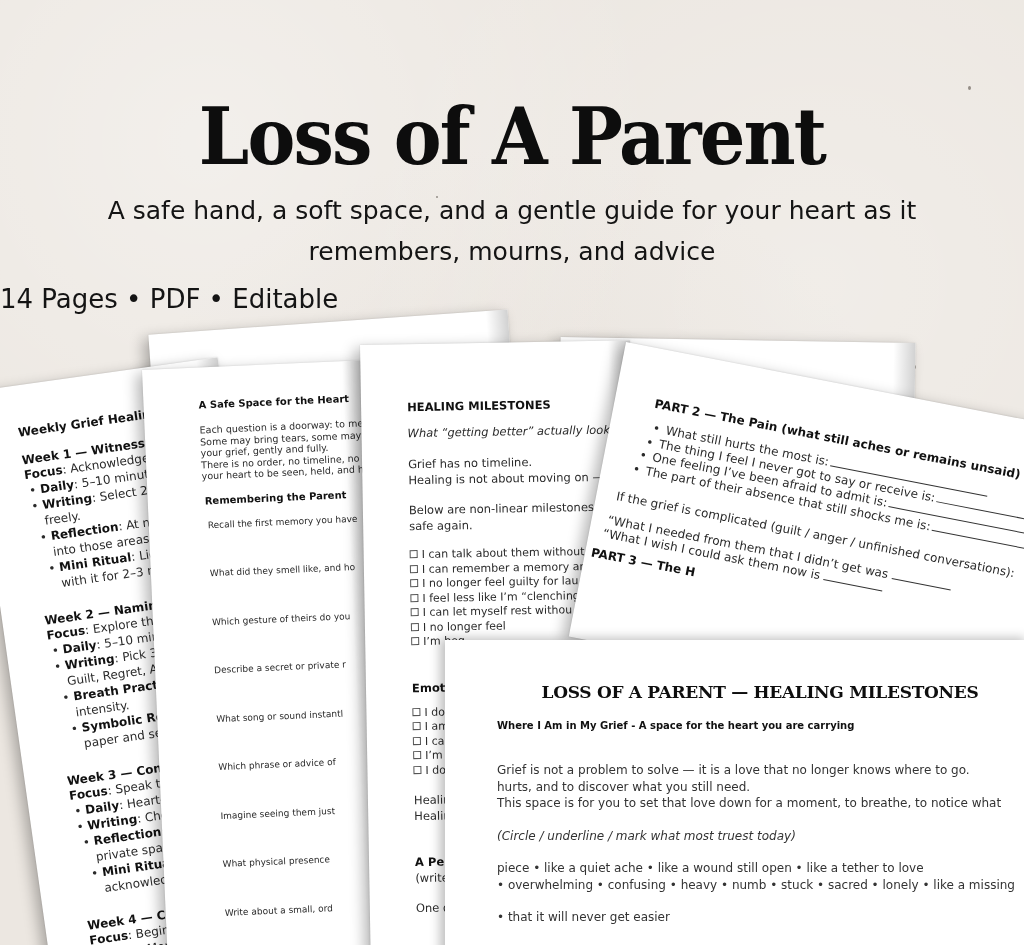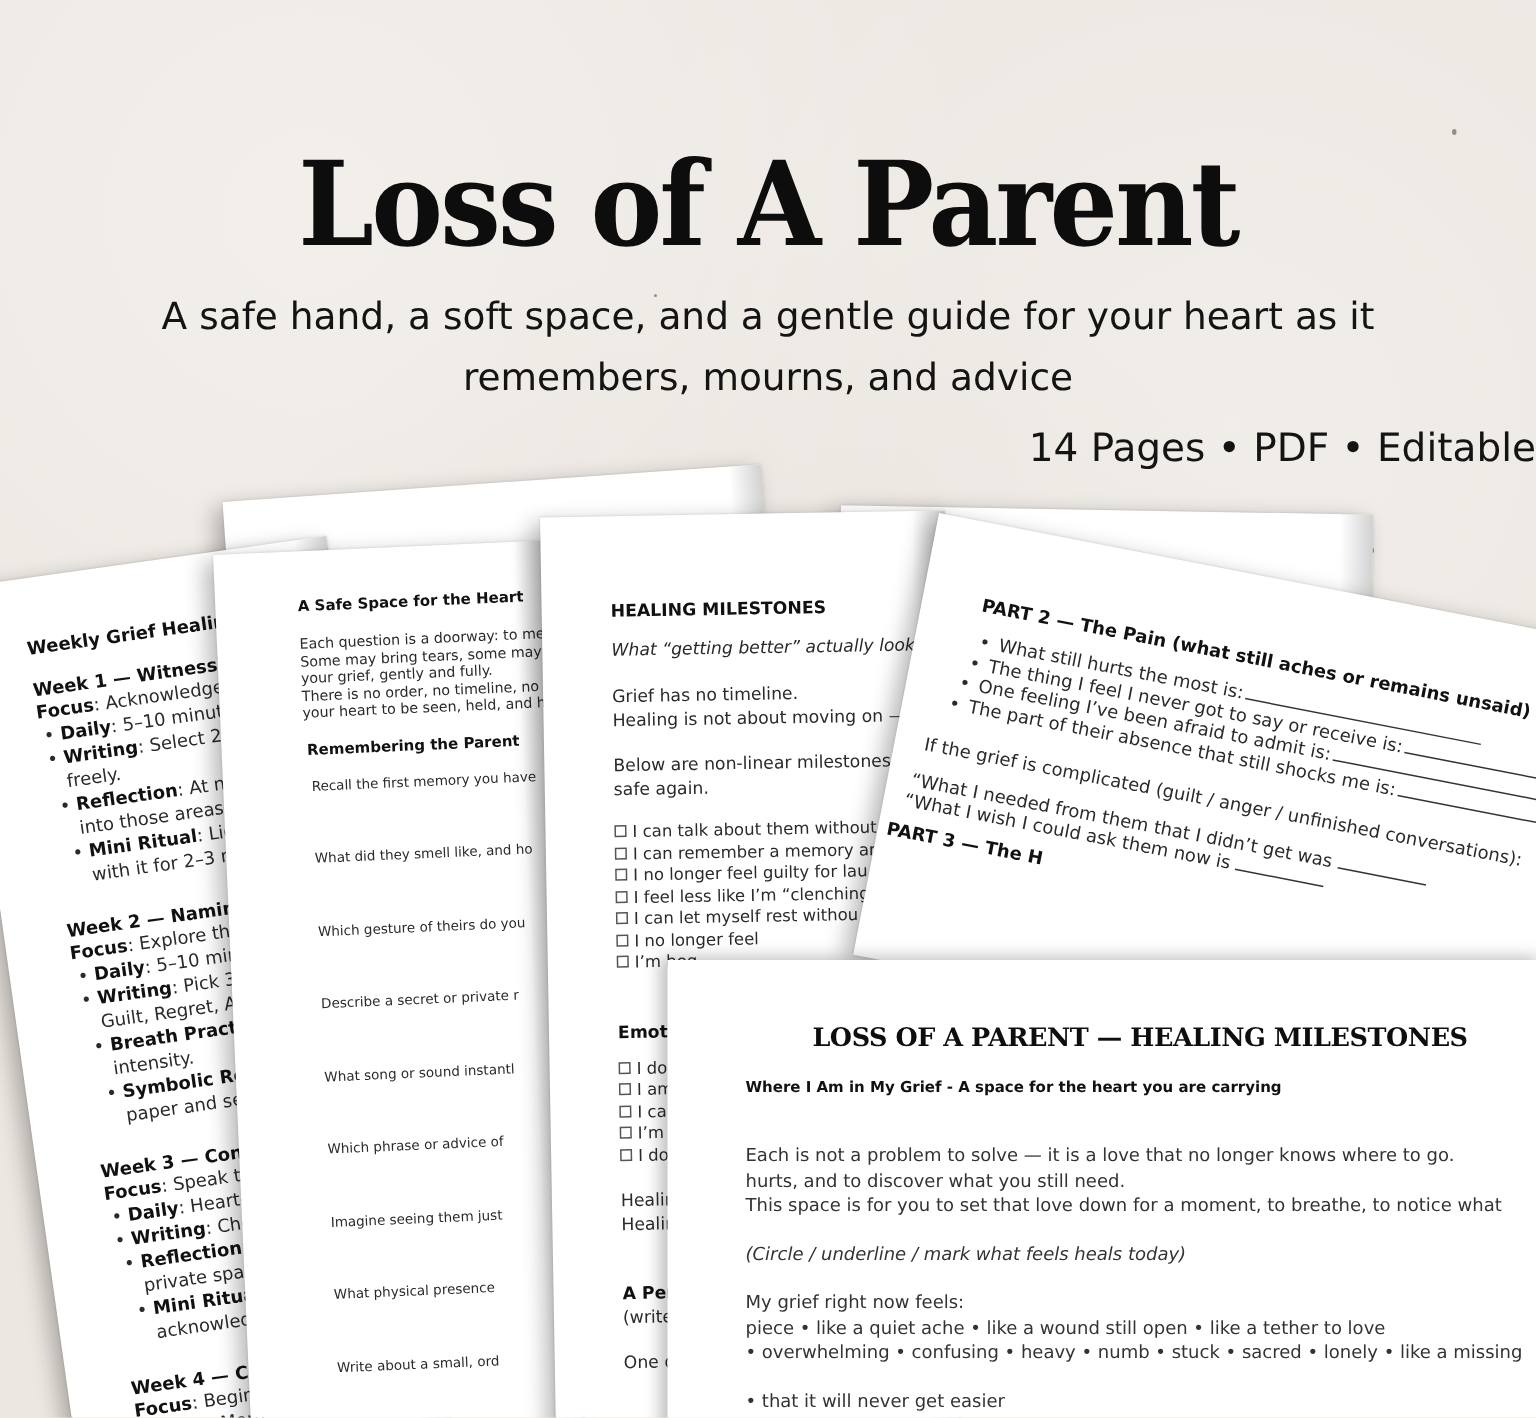--- a/index.html
+++ b/index.html
@@ -27,21 +27,21 @@
     }
     .hero-sub {
       position: absolute; left: 0; width: 1024px; top: 190px;
       text-align: center;
       font-family: "DejaVu Sans", sans-serif;
       font-size: 25px; line-height: 41px; color: #141414;
       padding: 0 30px;
     }
     .hero-meta {
       position: absolute; left: 0; width: 1024px; top: 284px;
-      text-align: right;
+      text-align: left;
       font-family: "DejaVu Sans", sans-serif;
       font-size: 26px; color: #141414;
     }
 
     
     .page {
       position: absolute; background: #fff;
       box-shadow: -6px 4px 14px rgba(0,0,0,0.28), 0 0 2px rgba(0,0,0,0.15);
       overflow: hidden;
       font-family: "DejaVu Sans", sans-serif;
@@ -236,25 +236,24 @@
     <div class="t" style="margin-left:-26px"><span>“What I wish I could ask them now is</span><span class="blank2"></span></div>
     <div class="gap" style="height:6px"></div>
     <div class="t bold" style="margin-left:-34px;font-weight:bold;color:#111">PART 3 — The H</div>
   </div>
 </div>
 
 <div class="page p5 no-edge">
   <div class="inner">
     <div class="title">LOSS OF A PARENT — HEALING MILESTONES</div>
     <div class="sub">Where I Am in My Grief - A space for the heart you are carrying</div>
-    <div class="t">Each is not a problem to solve — it is a love that no longer knows where to go.</div>
+    <div class="t">Grief is not a problem to solve — it is a love that no longer knows where to go.</div>
     <div class="t">hurts, and to discover what you still need.</div>
     <div class="t">This space is for you to set that love down for a moment, to breathe, to notice what</div>
     <div class="gap"></div>
-    <div class="t it">(Circle / underline / mark what feels heals today)</div>
-    <div class="gap"></div>
-    <div class="t">My grief right now feels:</div>
+    <div class="t it">(Circle / underline / mark what most truest today)</div>
+    <div class="gap"></div>
     <div class="t">piece • like a quiet ache • like a wound still open • like a tether to love</div>
     <div class="t">• overwhelming • confusing • heavy • numb • stuck • sacred • lonely • like a missing</div>
     <div class="gap"></div>
     <div class="t">• that it will never get easier</div>
   </div>
 </div>
 
 </body></html>

